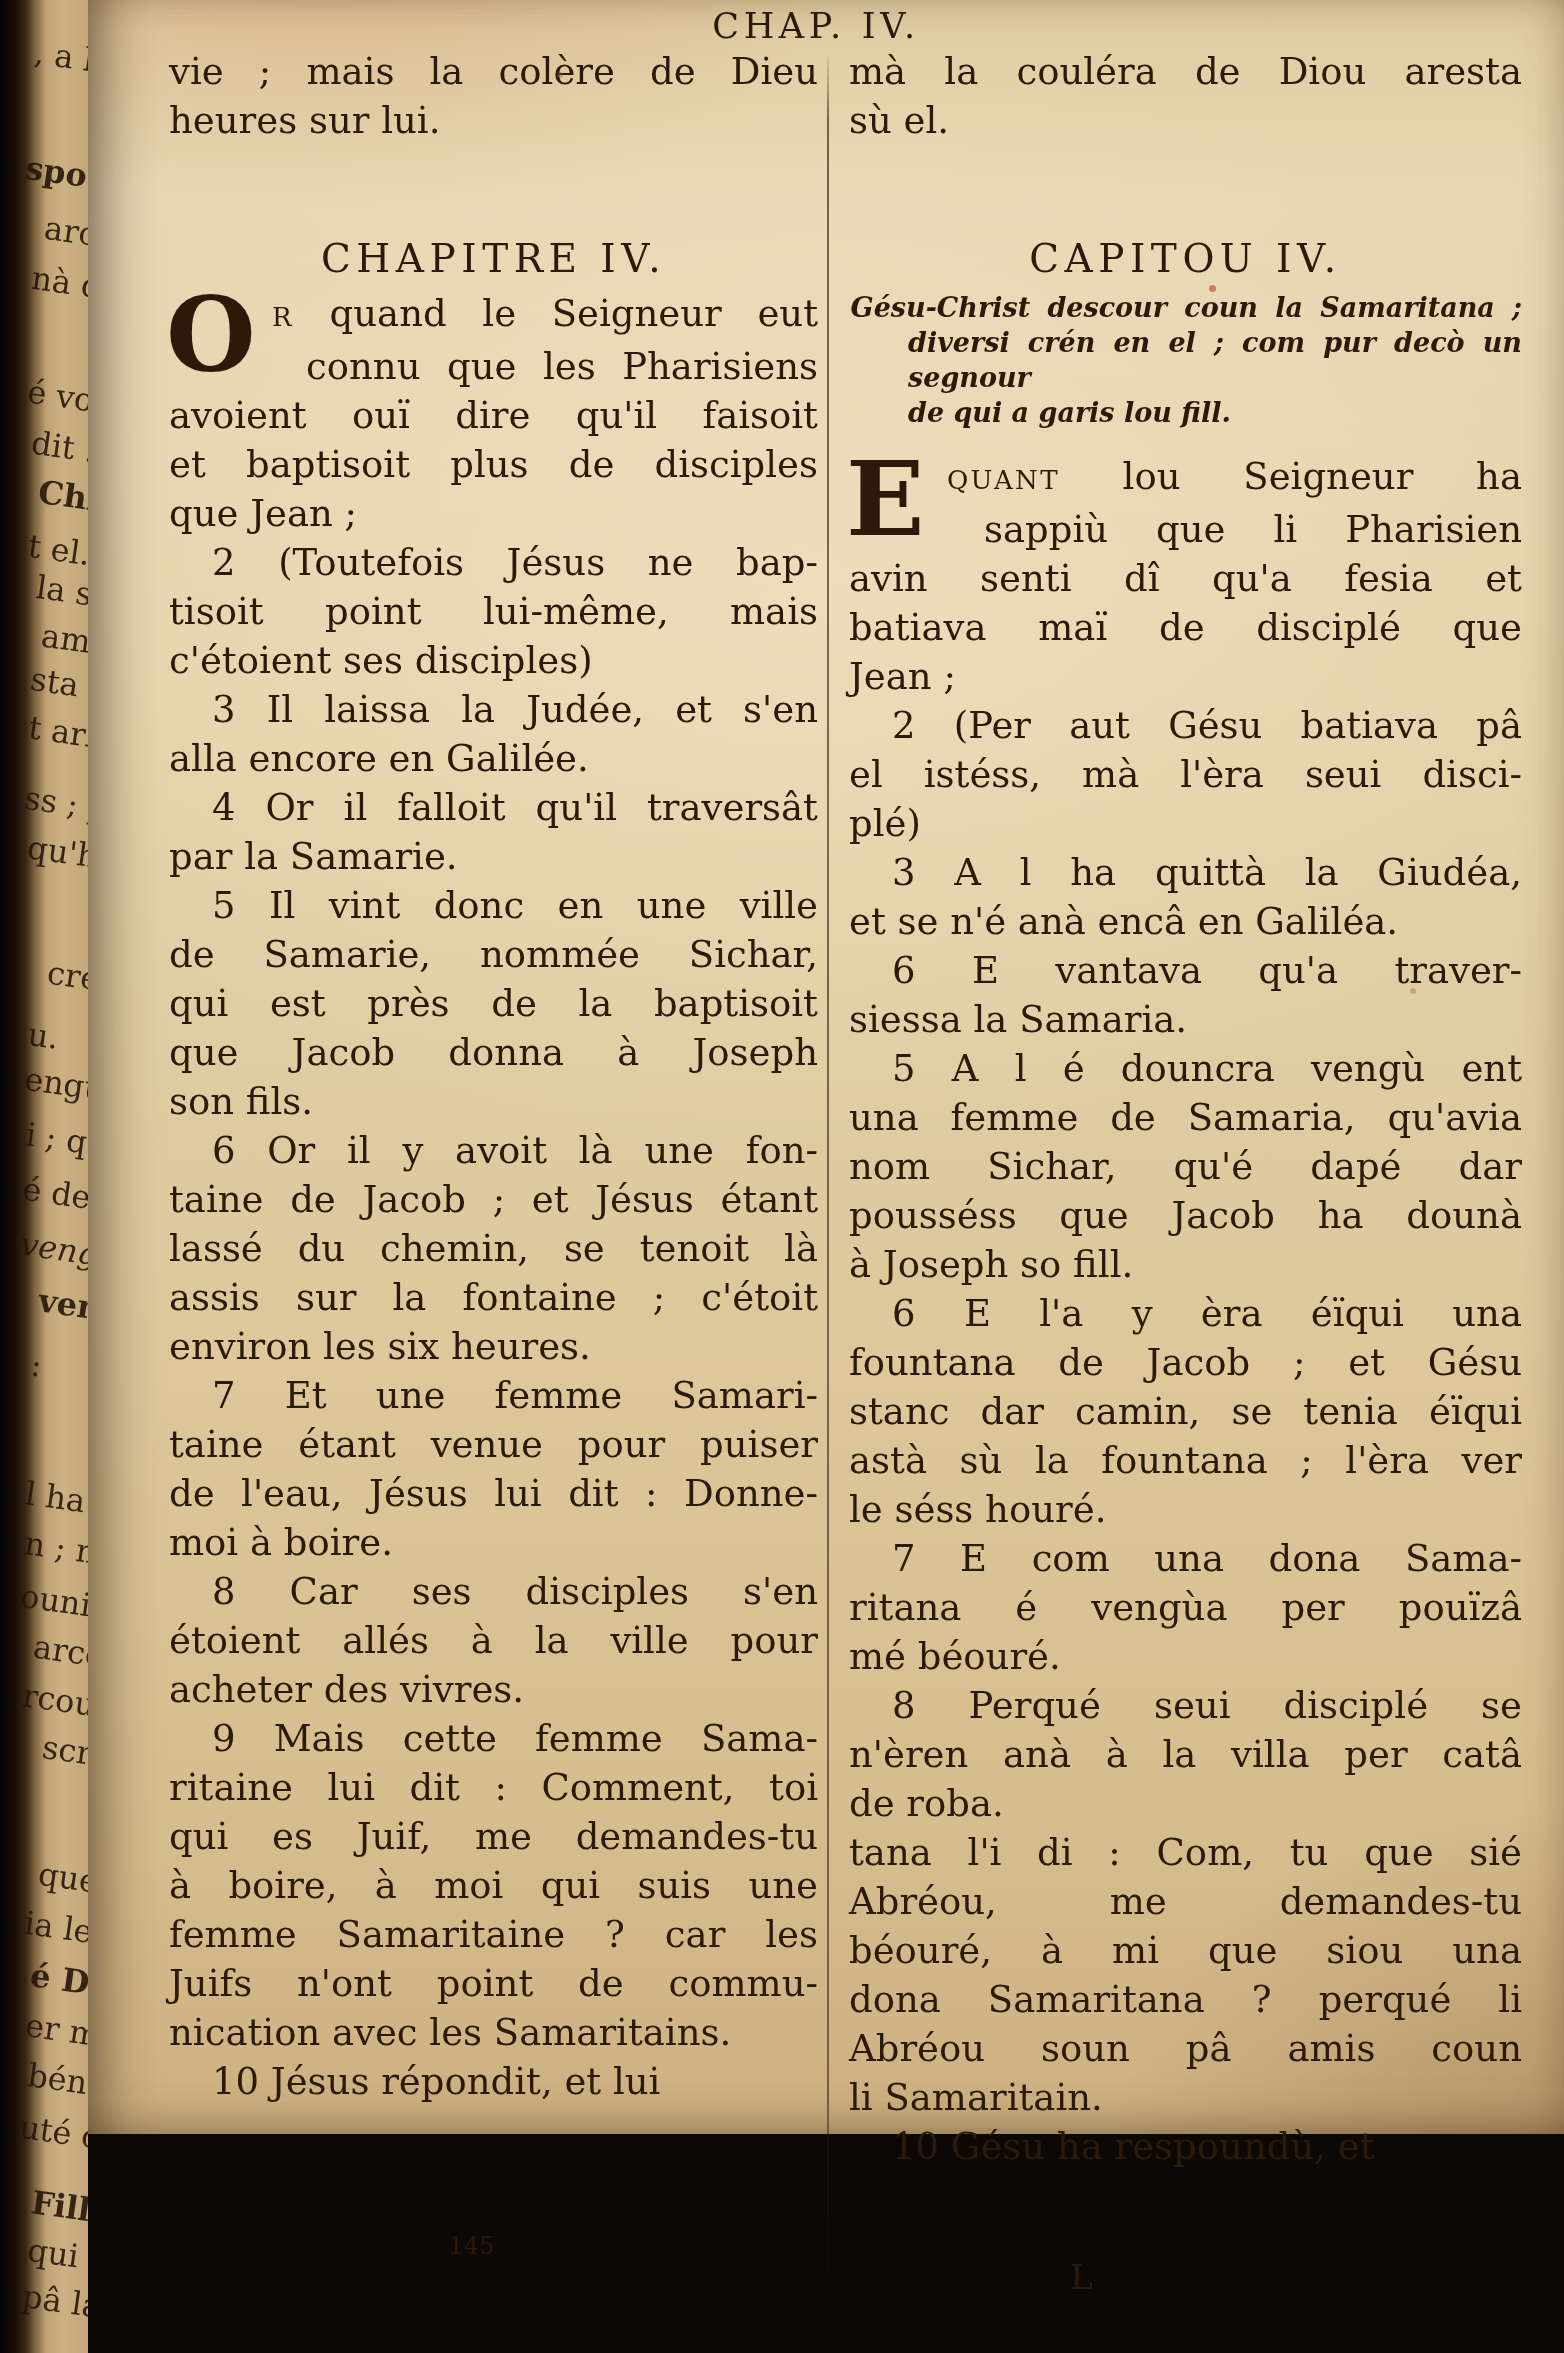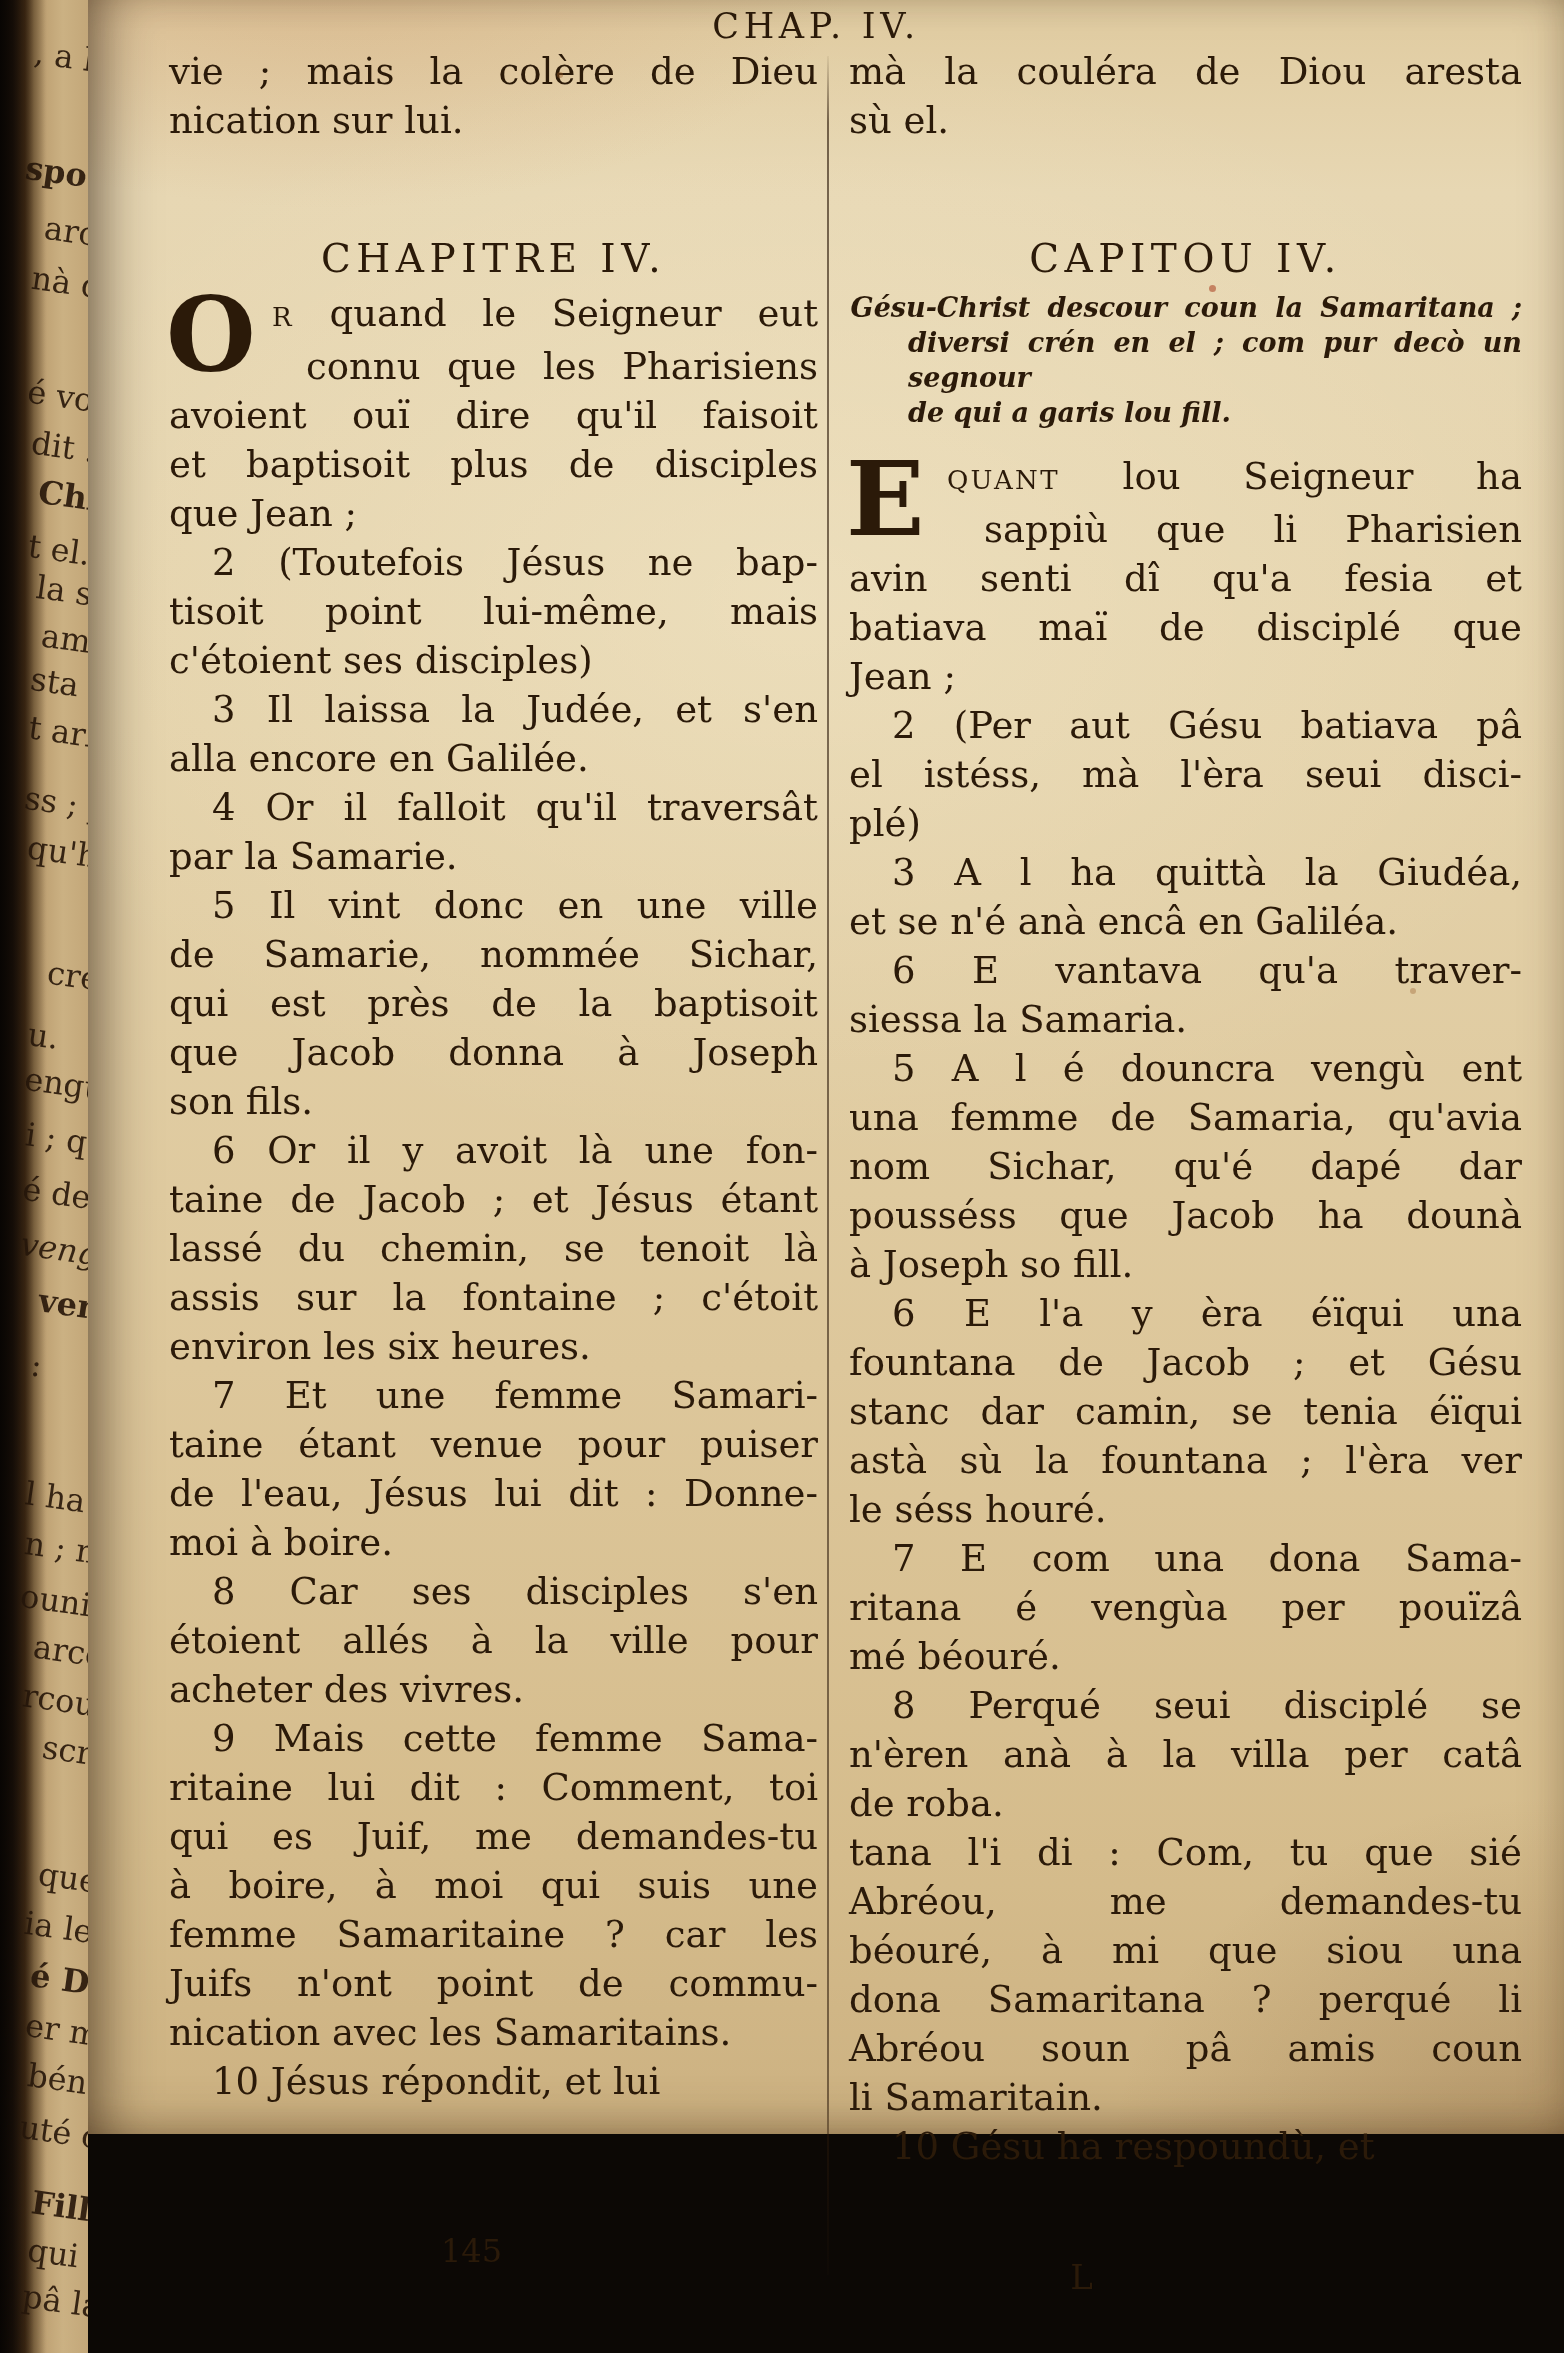--- a/index.html
+++ b/index.html
@@ -39,21 +39,21 @@
   .col-left .sum1{margin-left:-34px;}
   .col-right .sum0{margin-left:1.6px;}
   .col-right .sum1{margin-left:59px;}
   .dropv{position:relative;margin-top:7.8px;}
   .dcap{position:absolute;left:-3.1px;top:-1.6px;font-size:103px;line-height:95px;font-weight:bold;}
   .dc1{padding-left:103px;}
   .dc2{padding-left:137px;}
   .col-right .dc1{padding-left:98px;margin-top:22px;}
   .col-right .dc2{padding-left:135px;}
   .scaps{font-size:26px;letter-spacing:2.3px;}
-  .page-number{position:absolute;left:313px;top:2232px;width:141px;text-align:center;font-size:32px;}
+  .page-number{position:absolute;left:313px;top:2232px;width:141px;text-align:center;font-size:24px;}
   .signature{position:absolute;left:962px;top:2257px;width:63px;text-align:center;font-size:34px;}
   .speck{position:absolute;border-radius:50%;}
 </style>
 </head>
 <body>
 
 <div class="photo">
   <div class="prev-edge">
     <div id="frags">
         <span class="frag " style="left: 34px; top: 43px;">, a batia,</span>
@@ -97,21 +97,21 @@
     <div class="gutter-shade"></div>
   </div>
 
   <div class="page">
     <div class="running-head">CHAP. IV.</div>
     <div class="divider"></div>
 
     <div class="col col-left" id="col-left">
         <div class="block carry">
           <div class="line j">vie ; mais la colère de Dieu</div>
-          <div class="line ">nication sur lui.</div>
+          <div class="line ">heures sur lui.</div>
         </div>
         <div class="heading">CHAPITRE IV.</div>
         <div class="block verse dropv">
           <span class="dcap">O</span>
           <div class="line dc1 j"><span class="scaps">R</span> quand le Seigneur eut</div>
           <div class="line dc2 j">connu que les Pharisiens</div>
           <div class="line j">avoient ouï dire qu'il faisoit</div>
           <div class="line j">et baptisoit plus de disciples</div>
           <div class="line ">que Jean ;</div>
         </div>

